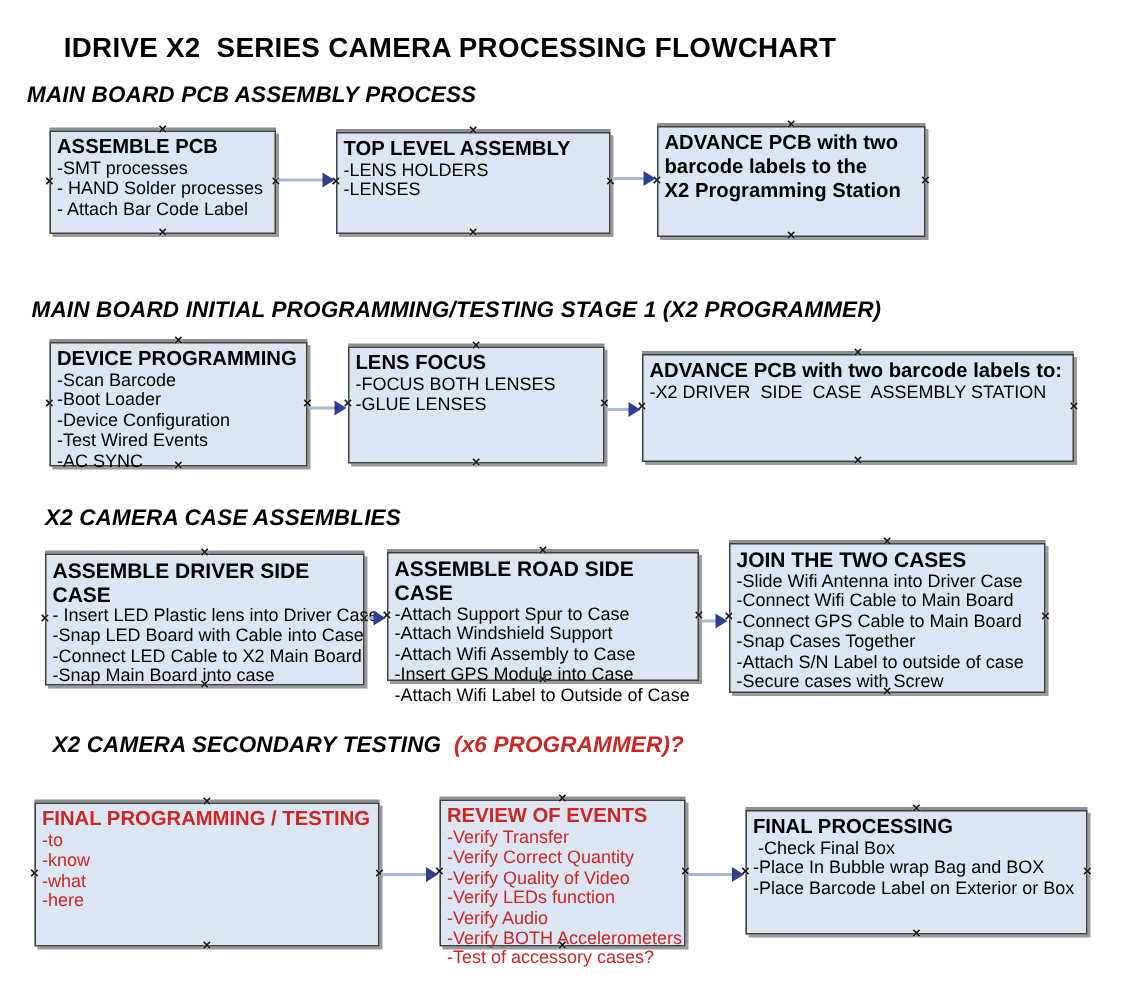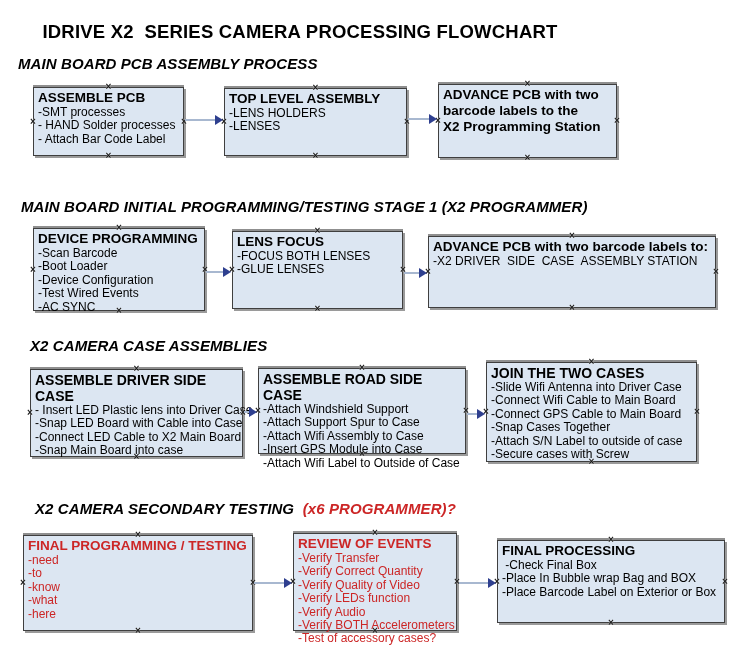--- a/index.html
+++ b/index.html
@@ -37,21 +37,21 @@
   }
 </style>
 </head>
 <body>
 
 <div class="page-title">IDRIVE X2  SERIES CAMERA PROCESSING FLOWCHART</div>
 
 <div class="section-heading" style="left:18px;top:55px;">MAIN BOARD PCB ASSEMBLY PROCESS</div>
 <div class="section-heading" style="left:21px;top:198px;">MAIN BOARD INITIAL PROGRAMMING/TESTING STAGE 1 (X2 PROGRAMMER)</div>
 <div class="section-heading" style="left:30px;top:337px;">X2 CAMERA CASE ASSEMBLIES</div>
-<div class="section-heading" style="left:35px;top:500px;text-align:right;"><span>X2 CAMERA SECONDARY TESTING  </span><span class="red">(x6 PROGRAMMER)?</span></div>
+<div class="section-heading" style="left:35px;top:488px;text-align:right;"><span>X2 CAMERA SECONDARY TESTING  </span><span class="red">(x6 PROGRAMMER)?</span></div>
 
 <div class="flowbox" style="left:33px;top:87px;width:151px;height:69px;">
   <div class="bt">ASSEMBLE PCB</div>
   <div class="bl">
       <div>-SMT processes</div>
       <div>- HAND Solder processes</div>
       <div>- Attach Bar Code Label</div>
     </div>
 <span class="cp" style="left: 50%; top: -1px;">×</span>
     <span class="cp" style="left: 50%; top: calc(100% + 1px);">×</span>
@@ -124,22 +124,22 @@
       <div>-Snap Main Board into case</div>
     </div>
 <span class="cp" style="left: 50%; top: -1px;">×</span>
     <span class="cp" style="left: 50%; top: calc(100% + 1px);">×</span>
     <span class="cp" style="left: -1px; top: 50%;">×</span>
     <span class="cp" style="left: calc(100% + 1px); top: 50%;">×</span>
   </div>
 <div class="flowbox" style="left:258px;top:368px;width:208px;height:86px;">
   <div class="bt" style="font-size:14px;">ASSEMBLE ROAD SIDE CASE</div>
   <div class="bl">
+      <div>-Attach Support Spur to Case</div>
       <div>-Attach Windshield Support</div>
-      <div>-Attach Support Spur to Case</div>
       <div>-Attach Wifi Assembly to Case</div>
       <div>-Insert GPS Module into Case</div>
       <div>-Attach Wifi Label to Outside of Case</div>
     </div>
 <span class="cp" style="left: 50%; top: -1px;">×</span>
     <span class="cp" style="left: 50%; top: calc(100% + 1px);">×</span>
     <span class="cp" style="left: -1px; top: 50%;">×</span>
     <span class="cp" style="left: calc(100% + 1px); top: 50%;">×</span>
   </div>
 <div class="flowbox" style="left:486px;top:362px;width:211px;height:100px;">
@@ -154,21 +154,20 @@
     </div>
 <span class="cp" style="left: 50%; top: -1px;">×</span>
     <span class="cp" style="left: 50%; top: calc(100% + 1px);">×</span>
     <span class="cp" style="left: -1px; top: 50%;">×</span>
     <span class="cp" style="left: calc(100% + 1px); top: 50%;">×</span>
   </div>
 
 <div class="flowbox red overflow-lines" style="left:23px;top:535px;width:230px;height:96px;">
   <div class="bt">FINAL PROGRAMMING / TESTING</div>
   <div class="bl">
-      <div>-need</div>
       <div>-to</div>
       <div>-know</div>
       <div>-what</div>
       <div>-here</div>
     </div>
 <span class="cp" style="left: 50%; top: -1px;">×</span>
     <span class="cp" style="left: 50%; top: calc(100% + 1px);">×</span>
     <span class="cp" style="left: -1px; top: 50%;">×</span>
     <span class="cp" style="left: calc(100% + 1px); top: 50%;">×</span>
   </div>

